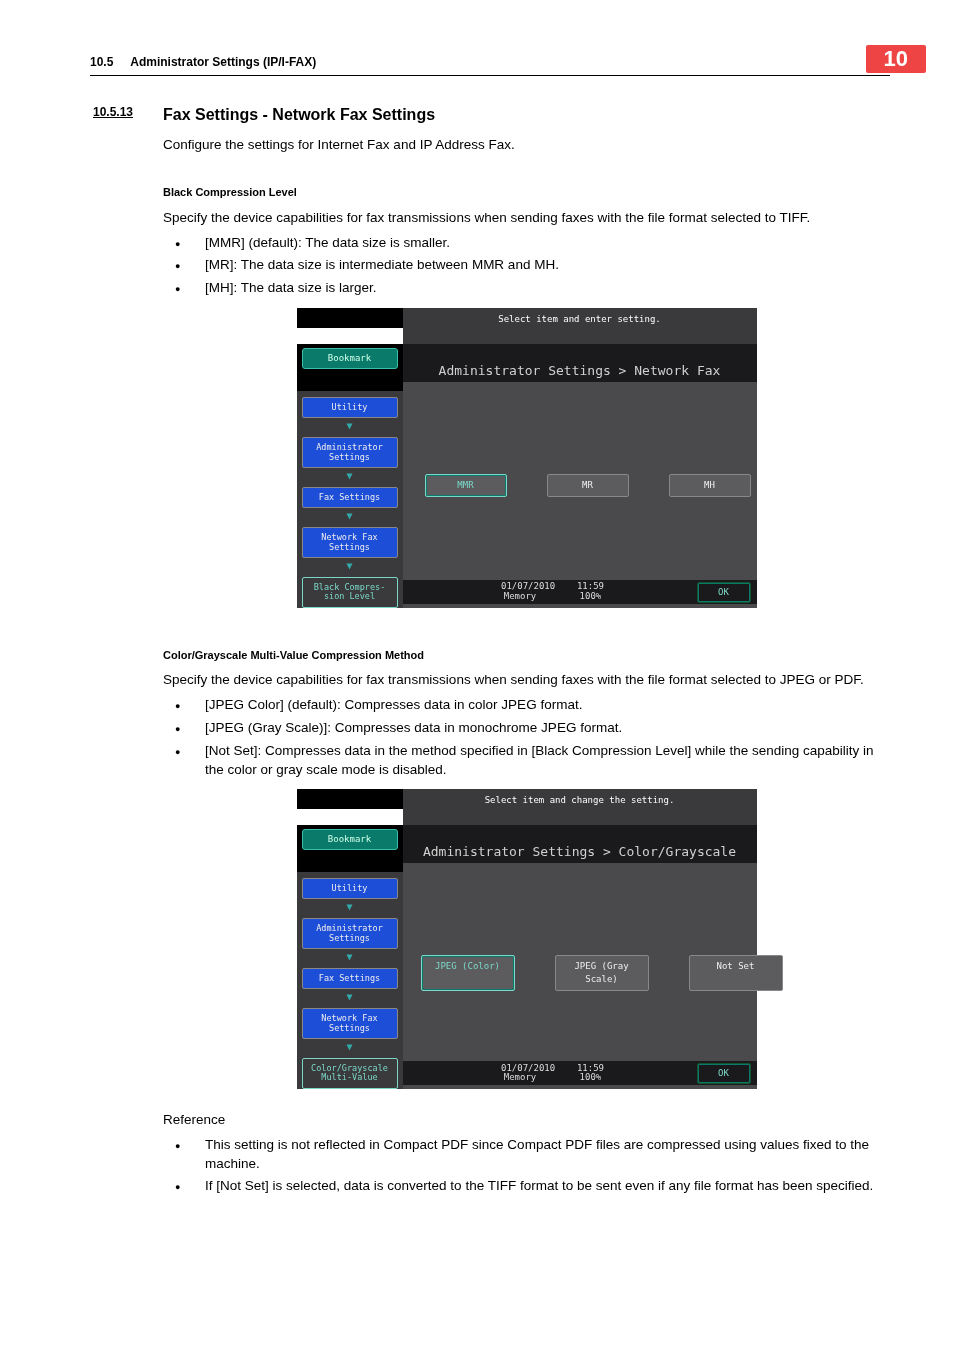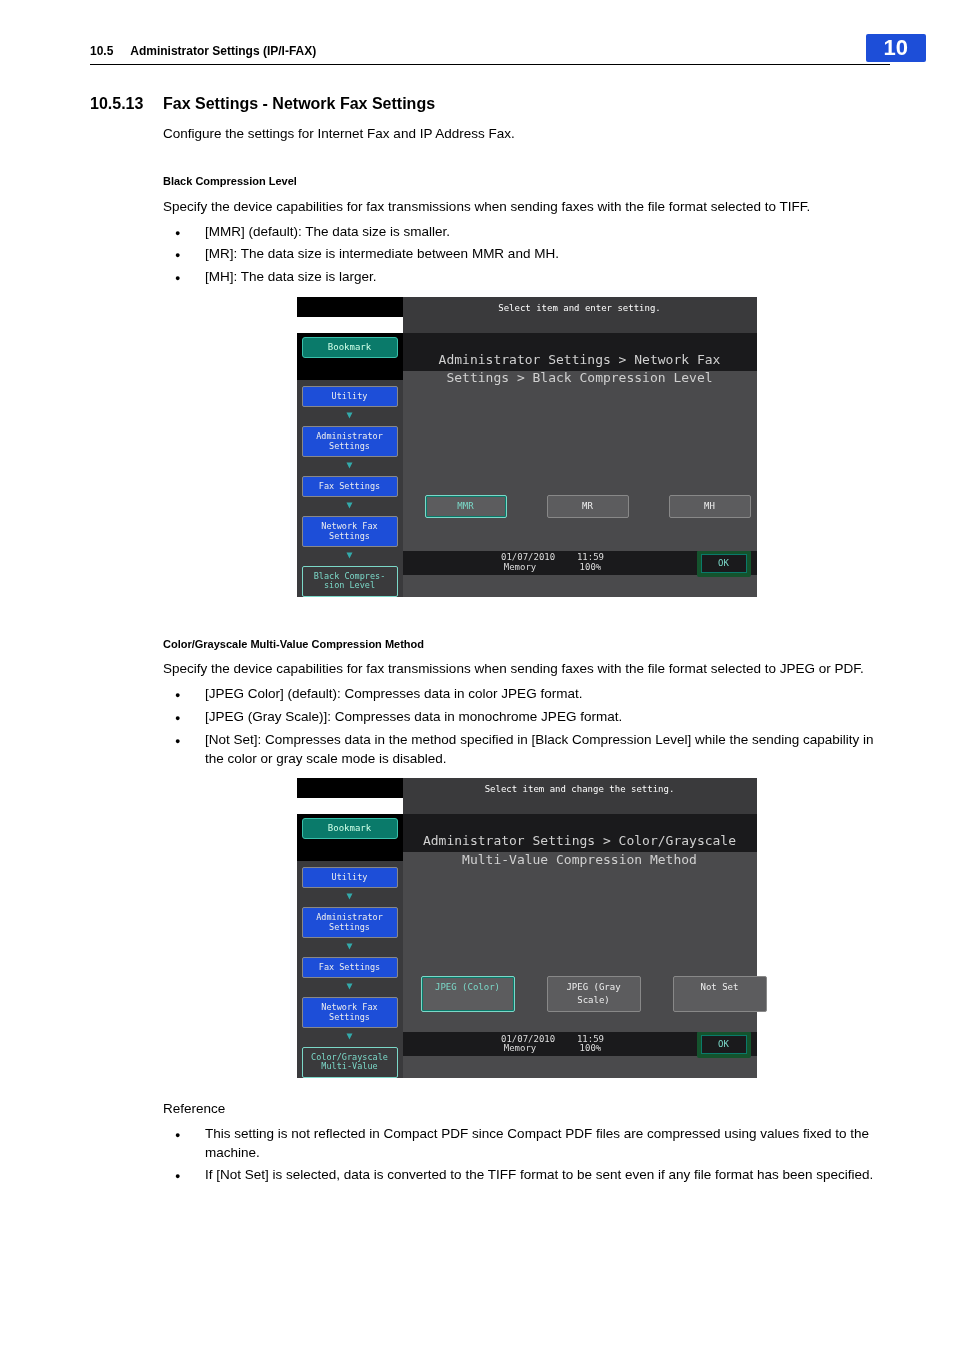--- a/index.html
+++ b/index.html
@@ -16,46 +16,48 @@
     justify-content: space-between;
     padding: 34px 28px 0 90px;
   }
   .header-left {
     font-size: 12px;
     font-weight: bold;
     padding-bottom: 4px;
   }
   .header-left .num { margin-right: 14px; }
   .header-badge {
-    background: #1d4ed8;
+    background: #ef4444;
     color: #fff;
     font-weight: bold;
     font-size: 22px;
     padding: 3px 18px 3px 18px;
     border-radius: 2px;
     line-height: 1;
+    margin-top: 11px;
   }
   .header-rule {
     border: none;
     border-top: 1px solid #000;
     margin: 2px 64px 28px 90px;
   }
   .content {
     padding: 0 64px 0 90px;
     font-size: 13.5px;
     line-height: 1.4;
   }
   .h3-row { display: flex; margin-bottom: 10px; }
   .h3-num {
     font-weight: bold;
-    font-size: 16px;
+    font-size: 12px;
     width: 73px;
     flex-shrink: 0;
     text-align: right;
     padding-right: 30px;
+    text-decoration: underline;
   }
   .h3-text { font-weight: bold; font-size: 16px; }
   .body-indent { margin-left: 73px; }
   .h4 {
     font-weight: bold;
     font-size: 11px;
     margin-top: 30px;
     margin-bottom: 8px;
   }
   .para { margin-bottom: 6px; }
@@ -143,24 +145,23 @@
     border: 1px solid #7bd8c8;
     color: #7bd8c8;
   }
   .nav-arrow {
     text-align: center;
     color: #3aa;
     font-size: 10px;
     padding: 1px 0 4px 0;
   }
   .main-area {
-    height: 148px;
+    height: 198px;
     background: #4a4a4c;
     position: relative;
-    margin-top: 32px;
   }
   .opt-row {
     display: flex;
     gap: 40px;
     position: absolute;
     left: 22px;
     top: 92px;
   }
   .opt-btn {
     width: 82px;
@@ -184,21 +185,21 @@
     height: 24px;
     padding: 0 6px;
   }
   .status-row .st-left {
     flex: 1;
     color: #ddd;
     line-height: 1.1;
   }
   .ok-btn {
     width: 54px;
-    border: 4px solid #14532d;
+    border: 1px solid #14532d;
     border-radius: 2px;
     color: #7bd8c8;
     text-align: center;
     padding: 3px 0;
     box-shadow: 0 0 0 1px #0a7a6a inset;
   }
   .shot-wrap { text-align: center; }
 </style>
 </head>
 <body>
@@ -303,21 +304,21 @@
             <div class="nav-btn">Fax Settings</div>
             <div class="nav-arrow">▼</div>
             <div class="nav-btn">Network Fax Settings</div>
             <div class="nav-arrow">▼</div>
             <div class="nav-btn active">Color/Grayscale Multi-Value</div>
           </div>
         </div>
         <div class="right-col">
           <div class="crumb-strip">Administrator Settings &gt; Color/Grayscale Multi-Value Compression Method</div>
           <div class="main-area">
-            <div class="opt-row" style="gap:32px; left:18px;">
+            <div class="opt-row" style="gap:40px; left:18px;">
               <div class="opt-btn selected" style="width:94px">JPEG (Color)</div>
               <div class="opt-btn" style="width:94px">JPEG (Gray Scale)</div>
               <div class="opt-btn" style="width:94px">Not Set</div>
             </div>
           </div>
           <div class="status-row">
             <div class="st-left">
               <span>01/07/2010</span>&nbsp;&nbsp;&nbsp;
               <span>11:59</span><br>
               <span>Memory</span>&nbsp;&nbsp;&nbsp;&nbsp;&nbsp;&nbsp;&nbsp;

